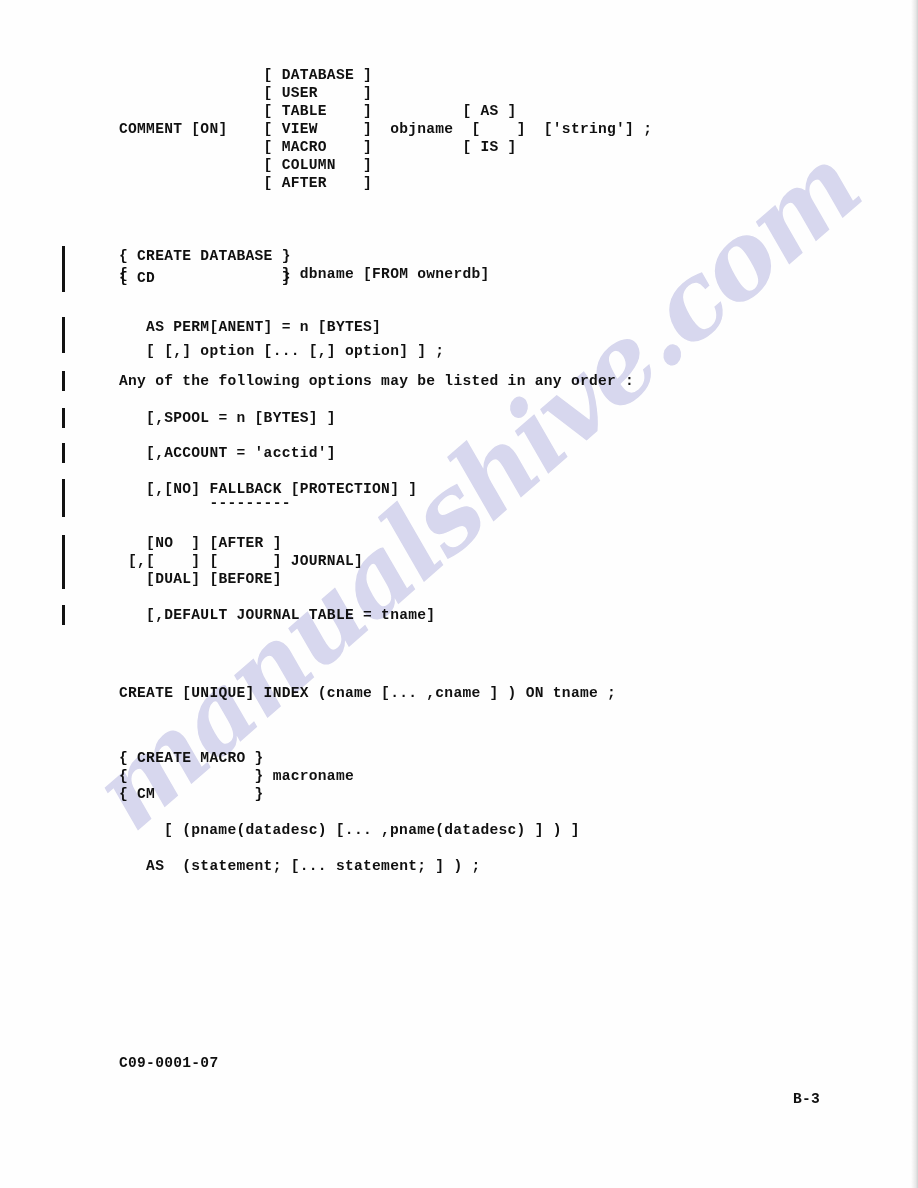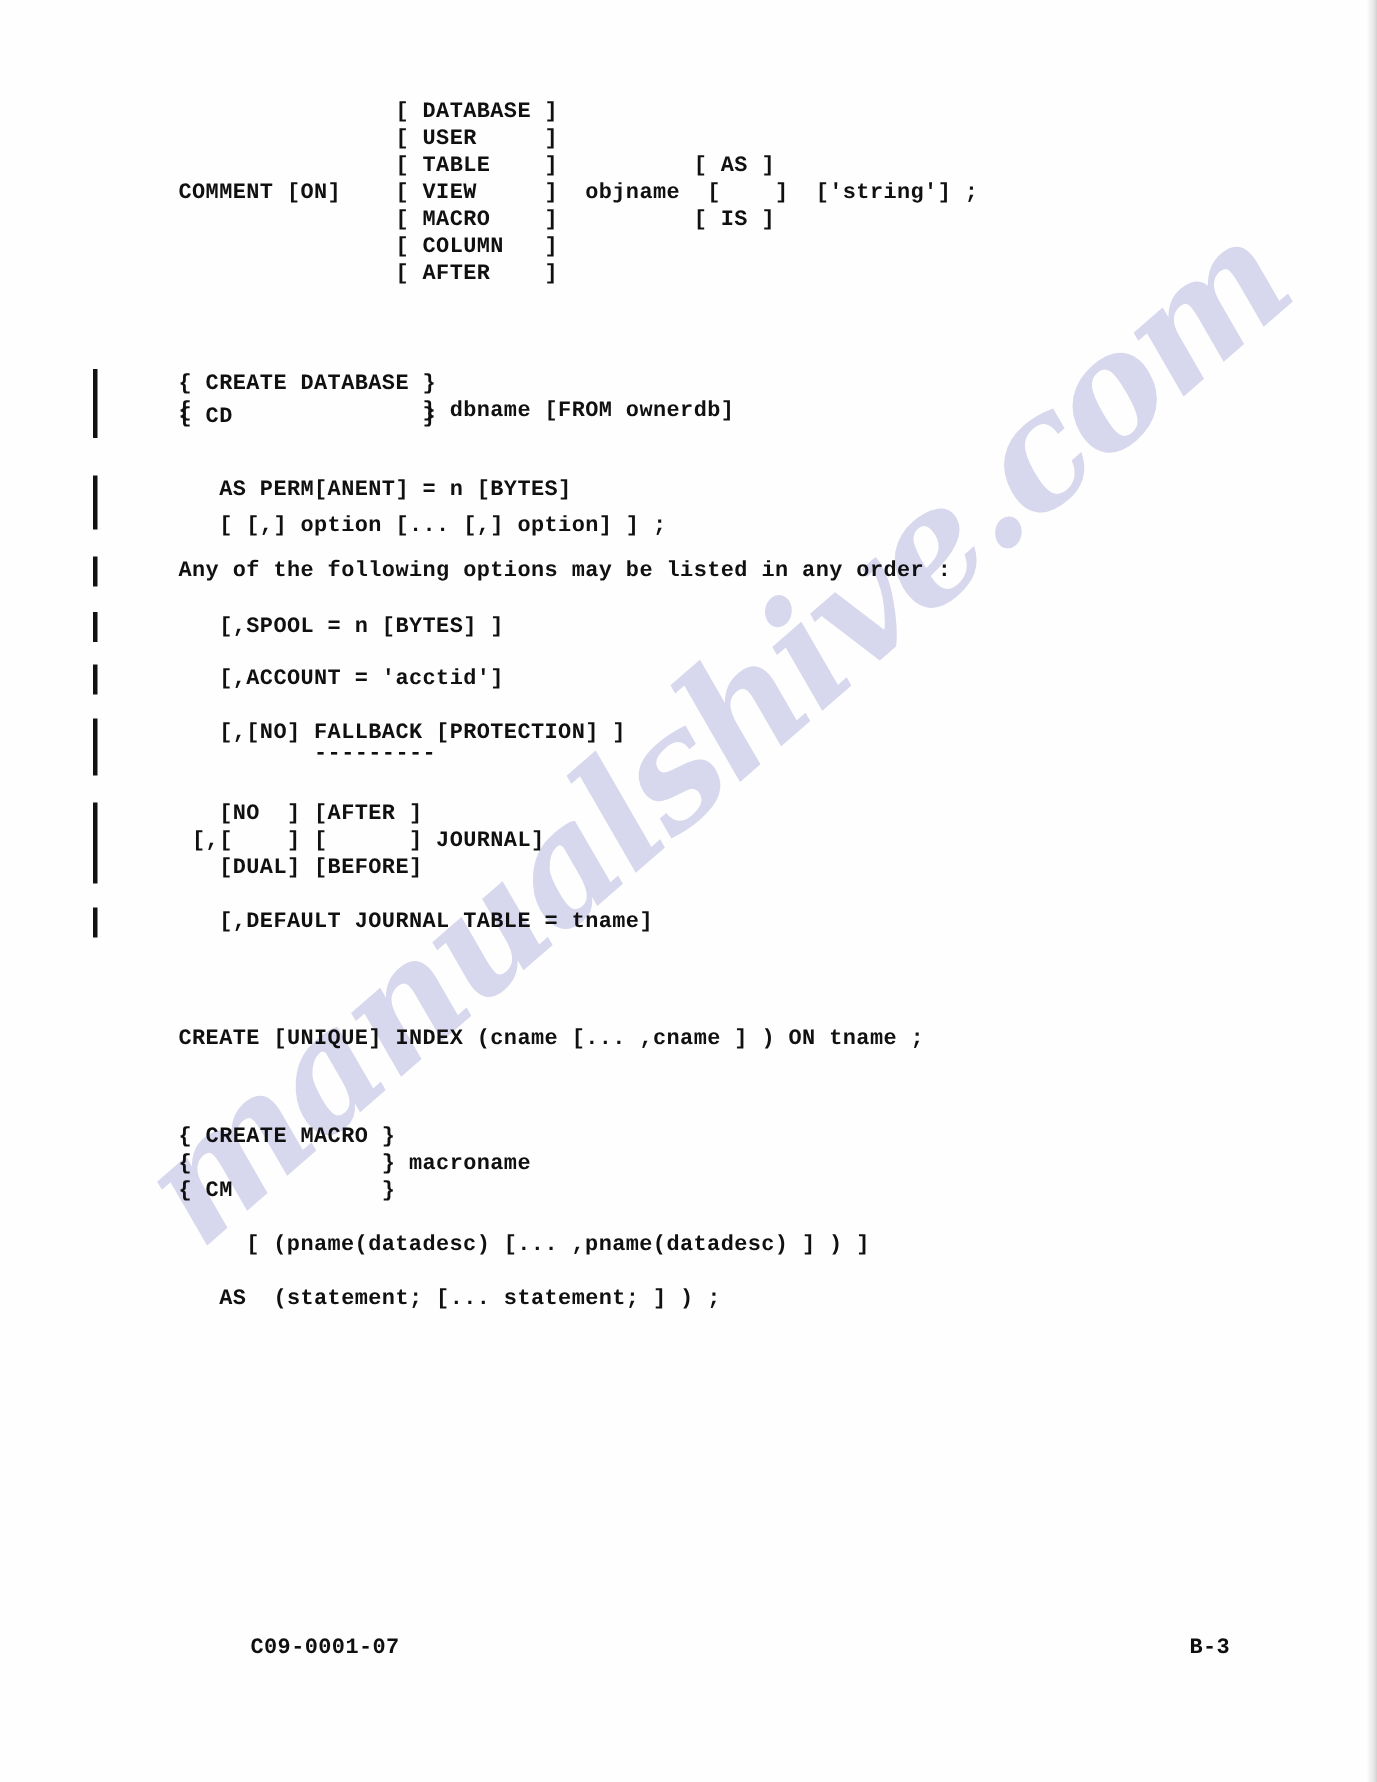--- a/index.html
+++ b/index.html
@@ -88,21 +88,21 @@
   }
 
   #footer-left, #footer-right {
     position: absolute;
     white-space: pre;
     font-size: 14.6px;
     letter-spacing: 0.28px;
     font-weight: 700;
     color: #101010;
   }
-  #footer-left  { left: 119px; top: 1091px; margin-left: 48px; }
+  #footer-left  { left: 119px; top: 1055px; }
   #footer-right { left: 793px; top: 1091px; }
 </style>
 </head>
 <body>
 
 <div id="page">
 
   <div id="scan-edge-right"></div>
 
   <div id="watermark">

